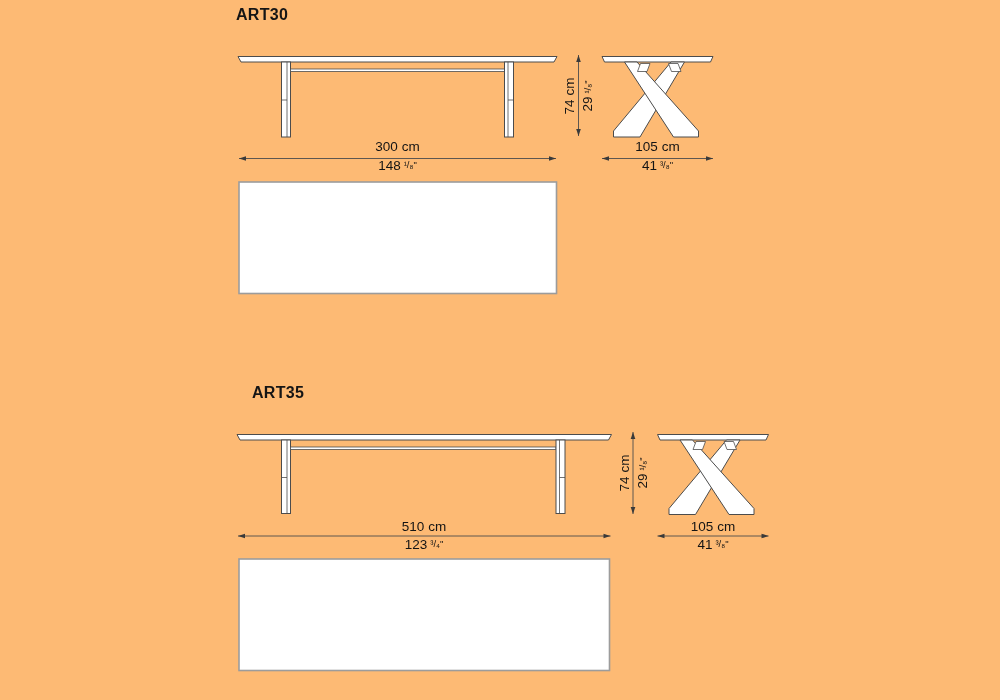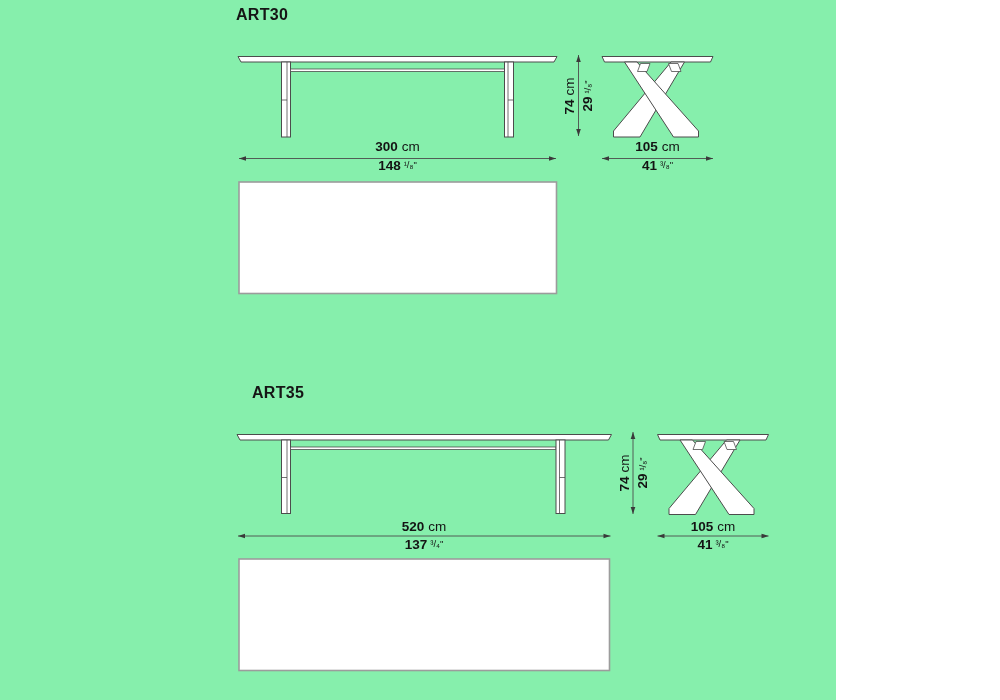--- a/index.html
+++ b/index.html
@@ -1,30 +1,30 @@
 <!DOCTYPE html>
 <html><head>
 <meta charset="utf-8">
 <style>
   html,body{margin:0;padding:0;background:#ffffff;}
   .canvas{
-    position:relative;width:836px;height:700px;background:#86efac;
+    position:relative;width:1000px;height:700px;background:#fdba74;
     font-family:"Liberation Sans","DejaVu Sans",sans-serif;overflow:hidden;
   }
   .drawing-svg{position:absolute;left:0;top:0;}
   .model-title{
     position:absolute;font-size:16px;font-weight:bold;color:#151515;
     letter-spacing:.3px;white-space:nowrap;
   }
   .dim{
     position:absolute;transform:translate(-50%,-50%);
     white-space:nowrap;font-size:13.5px;color:#141414;line-height:1;
   }
   .dim.vert{transform:translate(-50%,-50%) rotate(-90deg);}
-  .dim .val{font-weight:bold;}
+  .dim .val{font-weight:normal;}
   .dim .unit{margin-left:4px;font-weight:normal;}
   .dim .frac{margin-left:3px;font-size:9.5px;position:relative;top:-1.5px;font-weight:normal;}
 </style>
 </head>
 <body>
 
 <div class="canvas">
 
   <svg class="drawing-svg" width="1000" height="700" viewBox="0 0 1000 700">
 
@@ -126,24 +126,24 @@
   <div class="dim vert" style="left:570px;top:95.5px">
     <span class="val">74</span><span class="unit">cm</span>
   </div>
   <div class="dim vert" style="left:588px;top:95.5px">
     <span class="val">29</span><span class="frac">¹/₈"</span>
   </div>
 
   <div class="model-title" style="left:252px;top:384px">ART35</div>
 
   <div class="dim" style="left:424px;top:526.5px">
-    <span class="val">520</span><span class="unit">cm</span>
+    <span class="val">510</span><span class="unit">cm</span>
   </div>
   <div class="dim" style="left:424px;top:544.5px">
-    <span class="val">137</span><span class="frac">³/₄"</span>
+    <span class="val">123</span><span class="frac">³/₄"</span>
   </div>
 
   <div class="dim" style="left:713px;top:526.5px">
     <span class="val">105</span><span class="unit">cm</span>
   </div>
   <div class="dim" style="left:713px;top:544.5px">
     <span class="val">41</span><span class="frac">³/₈"</span>
   </div>
 
   <div class="dim vert" style="left:624.5px;top:473px">

